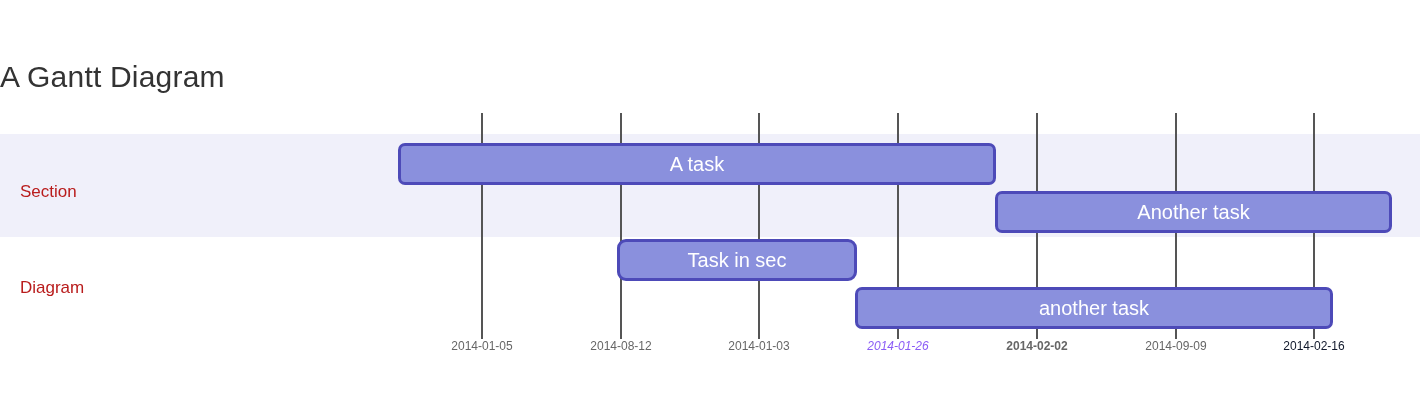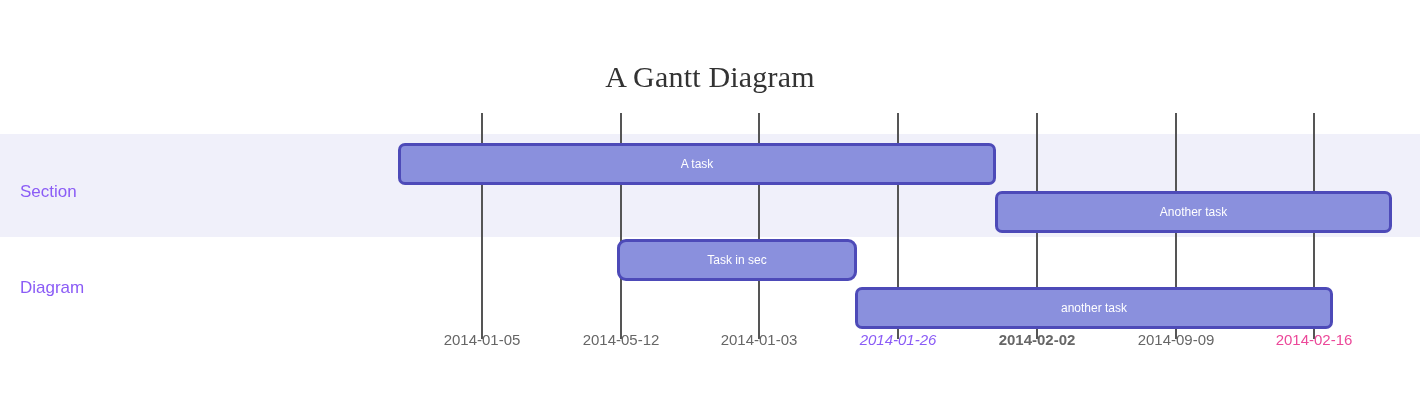--- a/index.html
+++ b/index.html
@@ -20,42 +20,40 @@
     height: 400px;
     background: #ffffff;
   }
 
   
   #chart-title {
     position: absolute;
     left: 0;
     top: 60px;
     width: 1420px;
-    text-align: center;
     font-size: 30px;
     color: #333333;
     letter-spacing: 0.2px;
     white-space: nowrap;
-    font-family: Liberation Serif, serif;
   }
 
   
   .section-band {
     position: absolute;
     left: 0;
     width: 1420px;
   }
   .section-band.odd  { background: #f0f0fa; }
   .section-band.even { background: #ffffff; }
 
   .section-label {
     position: absolute;
     left: 20px;
     font-size: 17px;
-    color: #8b5cf6;
+    color: #b91c1c;
     white-space: nowrap;
   }
 
   
   #grid-layer {
     position: absolute;
     left: 0;
     top: 0;
     width: 1420px;
     height: 400px;
@@ -65,41 +63,41 @@
     position: absolute;
     top: 113px;
     width: 2px;
     height: 226px;
     background: #555555;
   }
 
   
   .tick-label {
     position: absolute;
-    top: 331px;
-    font-size: 15px;
+    top: 339px;
+    font-size: 12px;
     color: #666666;
     white-space: nowrap;
     transform: translateX(-50%);
   }
 
   
   .task-bar {
     position: absolute;
     height: 42px;
     box-sizing: border-box;
     background: #8a90dd;
     border: 3px solid #4d4ab8;
     border-radius: 7px;
     display: flex;
     align-items: center;
     justify-content: center;
   }
   .task-bar-label {
-    font-size: 12px;
+    font-size: 20px;
     color: #ffffff;
     white-space: nowrap;
     pointer-events: none;
   }
 </style>
 </head>
 <body>
 
 <div id="gantt-root" style="background: rgb(255, 255, 255);">
 
@@ -135,21 +133,21 @@
       <div class="task-bar" style="left: 617px; top: 239px; width: 240px; background: rgb(138, 144, 221); border-color: rgb(77, 74, 184); border-radius: 9px;">
         <span class="task-bar-label" style="color: rgb(255, 255, 255);">Task in sec</span>
       </div>
       <div class="task-bar" style="left: 855px; top: 287px; width: 478px; background: rgb(138, 144, 221); border-color: rgb(77, 74, 184);">
         <span class="task-bar-label" style="color: rgb(255, 255, 255);">another task</span>
       </div>
     </div>
 
   <div id="tick-layer">
       <div class="tick-label" style="left: 482px; color: rgb(102, 102, 102);">2014-01-05</div>
-      <div class="tick-label" style="left: 621px; color: rgb(102, 102, 102);">2014-05-12</div>
+      <div class="tick-label" style="left: 621px; color: rgb(102, 102, 102);">2014-08-12</div>
       <div class="tick-label" style="left: 759px; color: rgb(102, 102, 102);">2014-01-03</div>
       <div class="tick-label" style="left: 898px; color: #8b5cf6; font-style: italic;">2014-01-26</div>
       <div class="tick-label" style="left: 1037px; color: rgb(102, 102, 102); font-weight: bold;">2014-02-02</div>
       <div class="tick-label" style="left: 1176px; color: rgb(102, 102, 102);">2014-09-09</div>
-      <div class="tick-label" style="left: 1314px; color: #ec4899;">2014-02-16</div>
+      <div class="tick-label" style="left: 1314px; color: #0f172a;">2014-02-16</div>
     </div>
 
 </div>
 
 </body></html>

